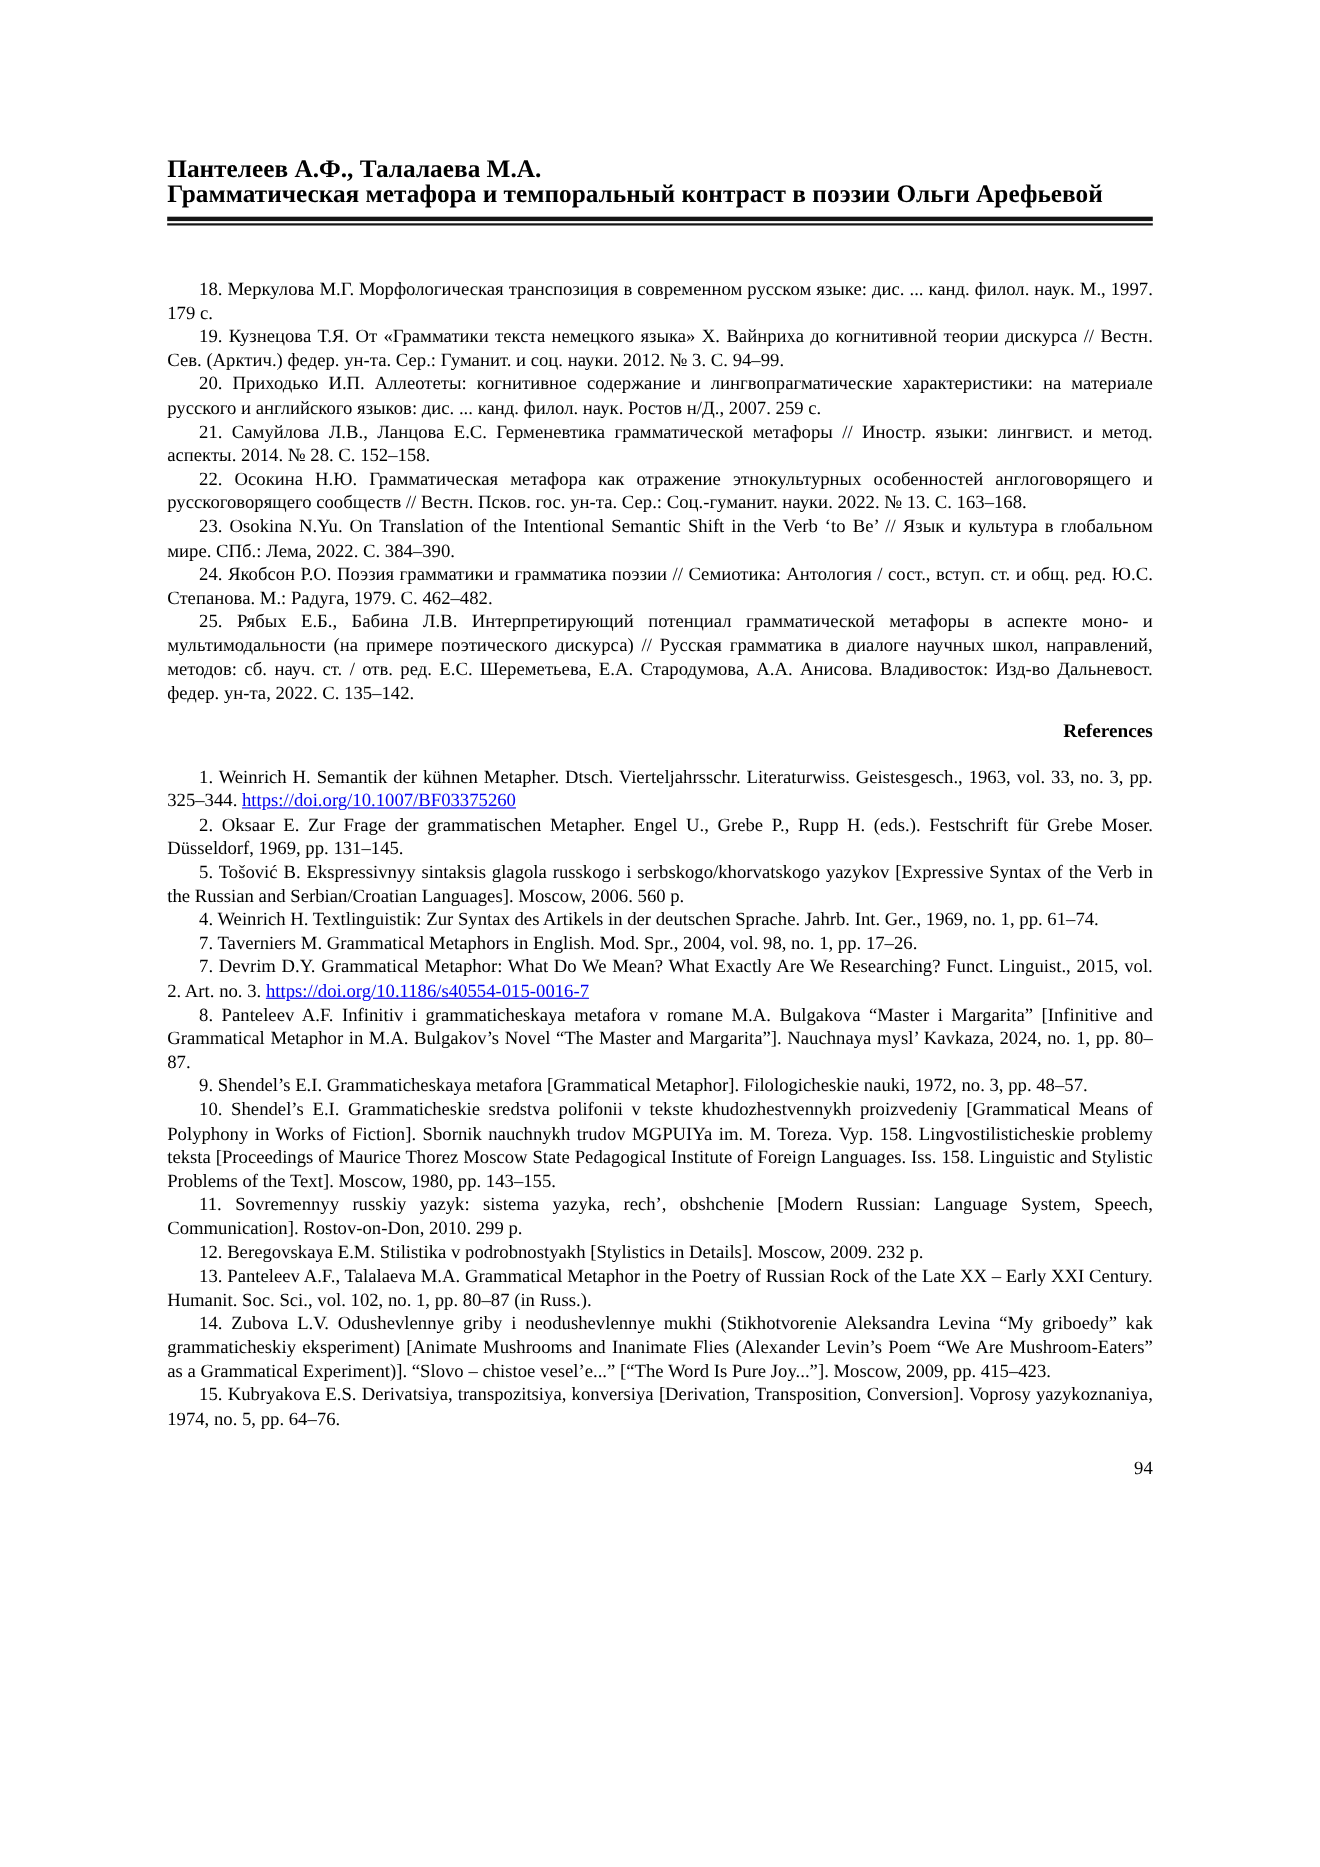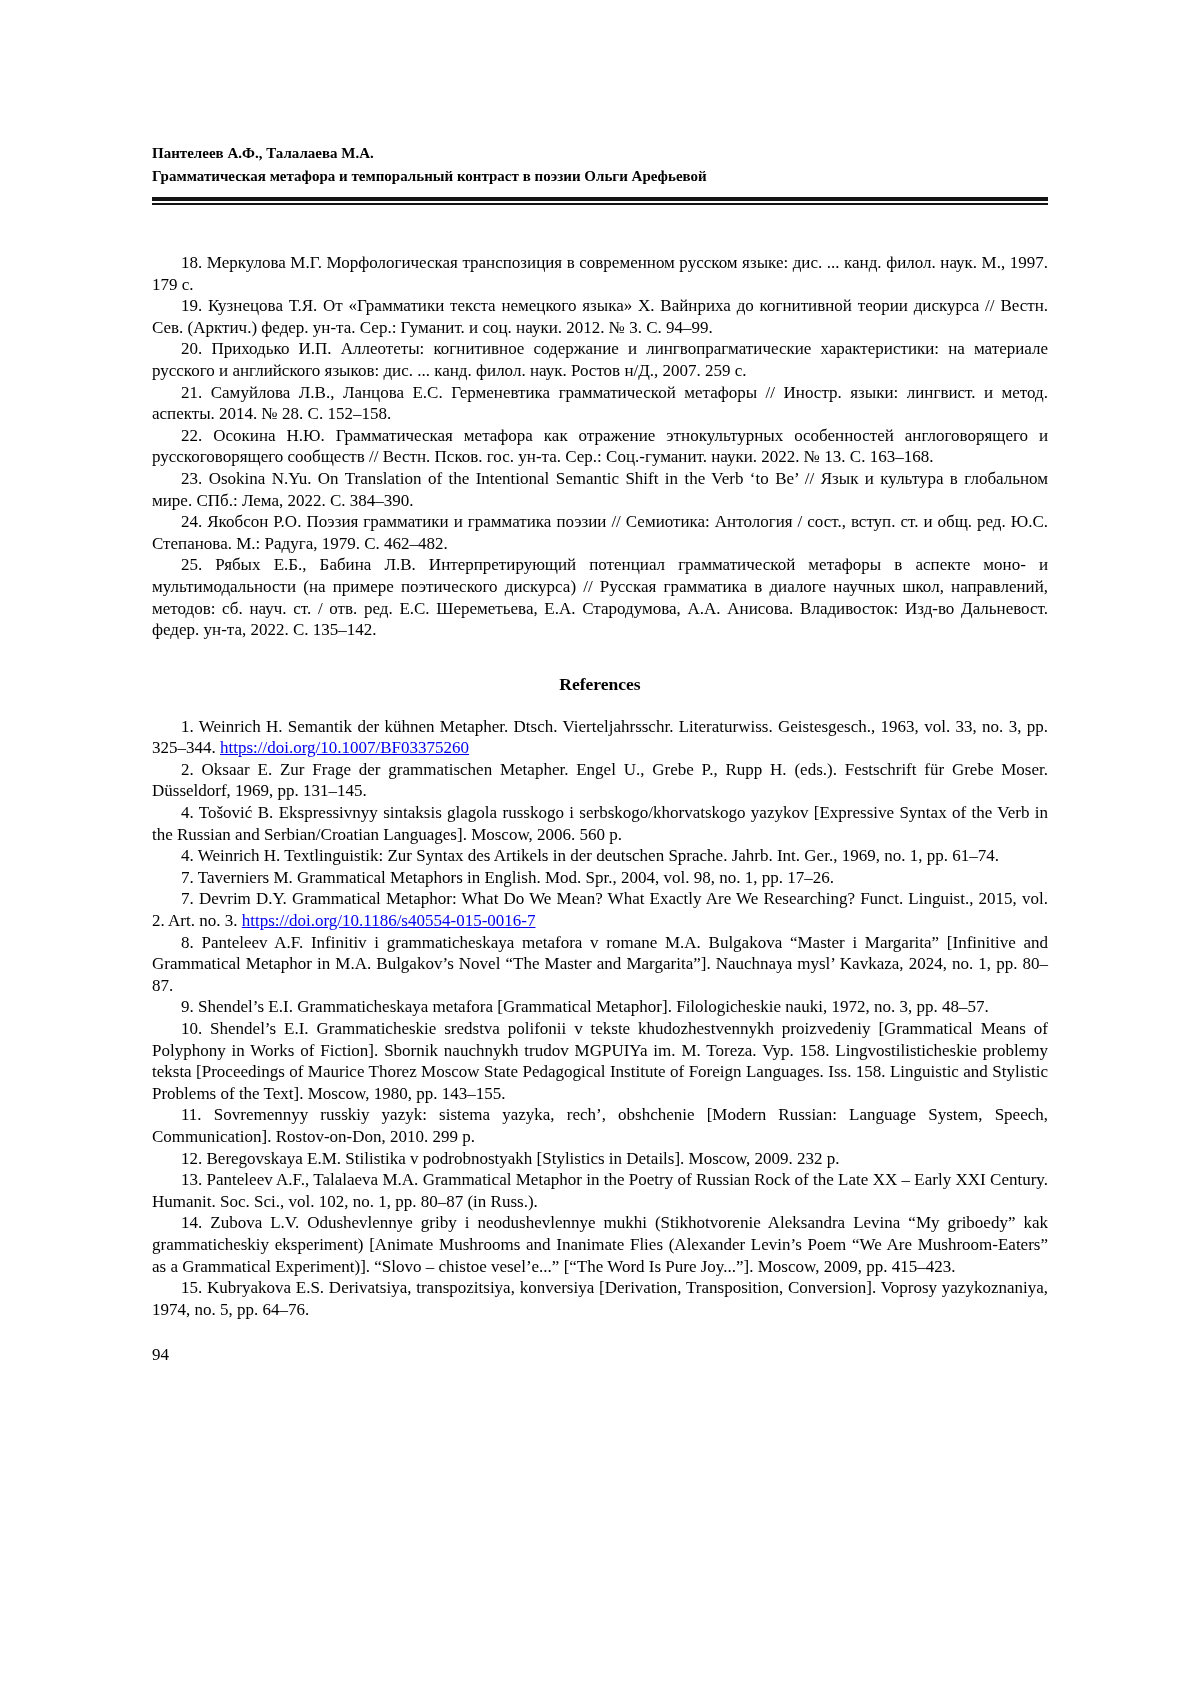--- a/index.html
+++ b/index.html
@@ -8,21 +8,21 @@
     width: 1200px;
     height: 1697px;
     font-family: "Liberation Serif", serif;
     color: #000000;
     position: relative;
     overflow: hidden;
   }
   .page { padding: 142px 152px 0 152px; }
 
   
-  .running-head { font-size: 15px; line-height: 23px; }
+  .running-head { font-size: 23px; line-height: 23px; }
   .rh-authors { font-weight: bold; }
   .rh-title { font-weight: bold; }
   .rule-thick { border-top: 4px solid #141414; margin-top: 9px; }
   .rule-thin  { border-top: 2px solid #141414; margin-top: 2px; }
 
   
   .body-text {
     margin-top: 47px;
     font-size: 17px;
     line-height: 21.6px;
@@ -31,28 +31,28 @@
   .ref { text-indent: 29px; }
   .it { }
   a.doi-link {
     color: var(--link-color, #0000EE);
     cursor: pointer;
   }
 
   .refs-heading {
     font-size: 17.5px;
     font-weight: bold;
-    text-align: center;
+    text-align: right;
     text-indent: 0;
-    margin: 32px 0 21px 0;
+    margin: 12px 0 21px 0;
     line-height: 22px;
   }
 
   .page-number {
-    text-align: left;
+    text-align: right;
     font-size: 17px;
     margin-top: 25px;
   }
 </style>
 </head>
 <body>
 
 <div class="page">
 
   <div class="running-head">
@@ -72,21 +72,21 @@
         <p class="ref"><span>23. </span><span class="it">Osokina N.Yu.</span><span> On Translation of the Intentional Semantic Shift in the Verb ‘to Be’ // Язык и культура в глобальном мире. СПб.: Лема, 2022. С. 384–390.</span></p>
         <p class="ref"><span>24. </span><span class="it">Якобсон Р.О.</span><span> Поэзия грамматики и грамматика поэзии // Семиотика: Антология / сост., вступ. ст. и общ. ред. Ю.С. Степанова. М.: Радуга, 1979. С. 462–482.</span></p>
         <p class="ref"><span>25. </span><span class="it">Рябых Е.Б., Бабина Л.В.</span><span> Интерпретирующий потенциал грамматической метафоры в аспекте моно- и мультимодальности (на примере поэтического дискурса) // Русская грамматика в диалоге научных школ, направлений, методов: сб. науч. ст. / отв. ред. Е.С. Шереметьева, Е.А. Стародумова, А.А. Анисова. Владивосток: Изд-во Дальневост. федер. ун-та, 2022. С. 135–142.</span></p>
       </div>
 
     <h2 class="refs-heading">References</h2>
 
     <div>
         <p class="ref"><span>1. Weinrich H. Semantik der kühnen Metapher. </span><span class="it">Dtsch. Vierteljahrsschr. Literaturwiss. Geistesgesch.</span><span>, 1963, vol. 33, no. 3, pp. 325–344. </span><a href="#" class="doi-link">https://doi.org/10.1007/BF03375260</a></p>
         <p class="ref"><span>2. Oksaar E. Zur Frage der grammatischen Metapher. Engel U., Grebe P., Rupp H. (eds.). </span><span class="it">Festschrift für Grebe Moser</span><span>. Düsseldorf, 1969, pp. 131–145.</span></p>
-        <p class="ref"><span>4. Tošović B. </span><span class="it">Ekspressivnyy sintaksis glagola russkogo i serbskogo/khorvatskogo yazykov</span><span> [Expressive Syntax of the Verb in the Russian and Serbian/Croatian Languages]. Moscow, 2006. 560 p.</span></p>
+        <p class="ref"><span>5. Tošović B. </span><span class="it">Ekspressivnyy sintaksis glagola russkogo i serbskogo/khorvatskogo yazykov</span><span> [Expressive Syntax of the Verb in the Russian and Serbian/Croatian Languages]. Moscow, 2006. 560 p.</span></p>
         <p class="ref"><span>4. Weinrich H. Textlinguistik: Zur Syntax des Artikels in der deutschen Sprache. </span><span class="it">Jahrb. Int. Ger.</span><span>, 1969, no. 1, pp. 61–74.</span></p>
         <p class="ref"><span>7. Taverniers M. Grammatical Metaphors in English. </span><span class="it">Mod. Spr.</span><span>, 2004, vol. 98, no. 1, pp. 17–26.</span></p>
         <p class="ref"><span>7. Devrim D.Y. Grammatical Metaphor: What Do We Mean? What Exactly Are We Researching? </span><span class="it">Funct. Linguist.</span><span>, 2015, vol. 2. Art. no. 3. </span><a href="#" class="doi-link">https://doi.org/10.1186/s40554-015-0016-7</a></p>
         <p class="ref"><span>8. Panteleev A.F. Infinitiv i grammaticheskaya metafora v romane M.A. Bulgakova “Master i Margarita” [Infinitive and Grammatical Metaphor in M.A. Bulgakov’s Novel “The Master and Margarita”]. </span><span class="it">Nauchnaya mysl’ Kavkaza</span><span>, 2024, no. 1, pp. 80–87.</span></p>
         <p class="ref"><span>9. Shendel’s E.I. Grammaticheskaya metafora [Grammatical Metaphor]. </span><span class="it">Filologicheskie nauki</span><span>, 1972, no. 3, pp. 48–57.</span></p>
         <p class="ref"><span>10. Shendel’s E.I. Grammaticheskie sredstva polifonii v tekste khudozhestvennykh proizvedeniy [Grammatical Means of Polyphony in Works of Fiction]. </span><span class="it">Sbornik nauchnykh trudov MGPUIYa im. M. Toreza. Vyp. 158. Lingvostilisticheskie problemy teksta</span><span> [Proceedings of Maurice Thorez Moscow State Pedagogical Institute of Foreign Languages. Iss. 158. Linguistic and Stylistic Problems of the Text]. Moscow, 1980, pp. 143–155.</span></p>
         <p class="ref"><span>11. </span><span class="it">Sovremennyy russkiy yazyk: sistema yazyka, rech’, obshchenie</span><span> [Modern Russian: Language System, Speech, Communication]. Rostov-on-Don, 2010. 299 p.</span></p>
         <p class="ref"><span>12. Beregovskaya E.M. </span><span class="it">Stilistika v podrobnostyakh</span><span> [Stylistics in Details]. Moscow, 2009. 232 p.</span></p>
         <p class="ref"><span>13. Panteleev A.F., Talalaeva M.A. Grammatical Metaphor in the Poetry of Russian Rock of the Late XX – Early XXI Century. </span><span class="it">Humanit. Soc. Sci.</span><span>, vol. 102, no. 1, pp. 80–87 (in Russ.).</span></p>
         <p class="ref"><span>14. Zubova L.V. Odushevlennye griby i neodushevlennye mukhi (Stikhotvorenie Aleksandra Levina “My griboedy” kak grammaticheskiy eksperiment) [Animate Mushrooms and Inanimate Flies (Alexander Levin’s Poem “We Are Mushroom-Eaters” as a Grammatical Experiment)]. </span><span class="it">“Slovo – chistoe vesel’e...”</span><span> [“The Word Is Pure Joy...”]. Moscow, 2009, pp. 415–423.</span></p>

